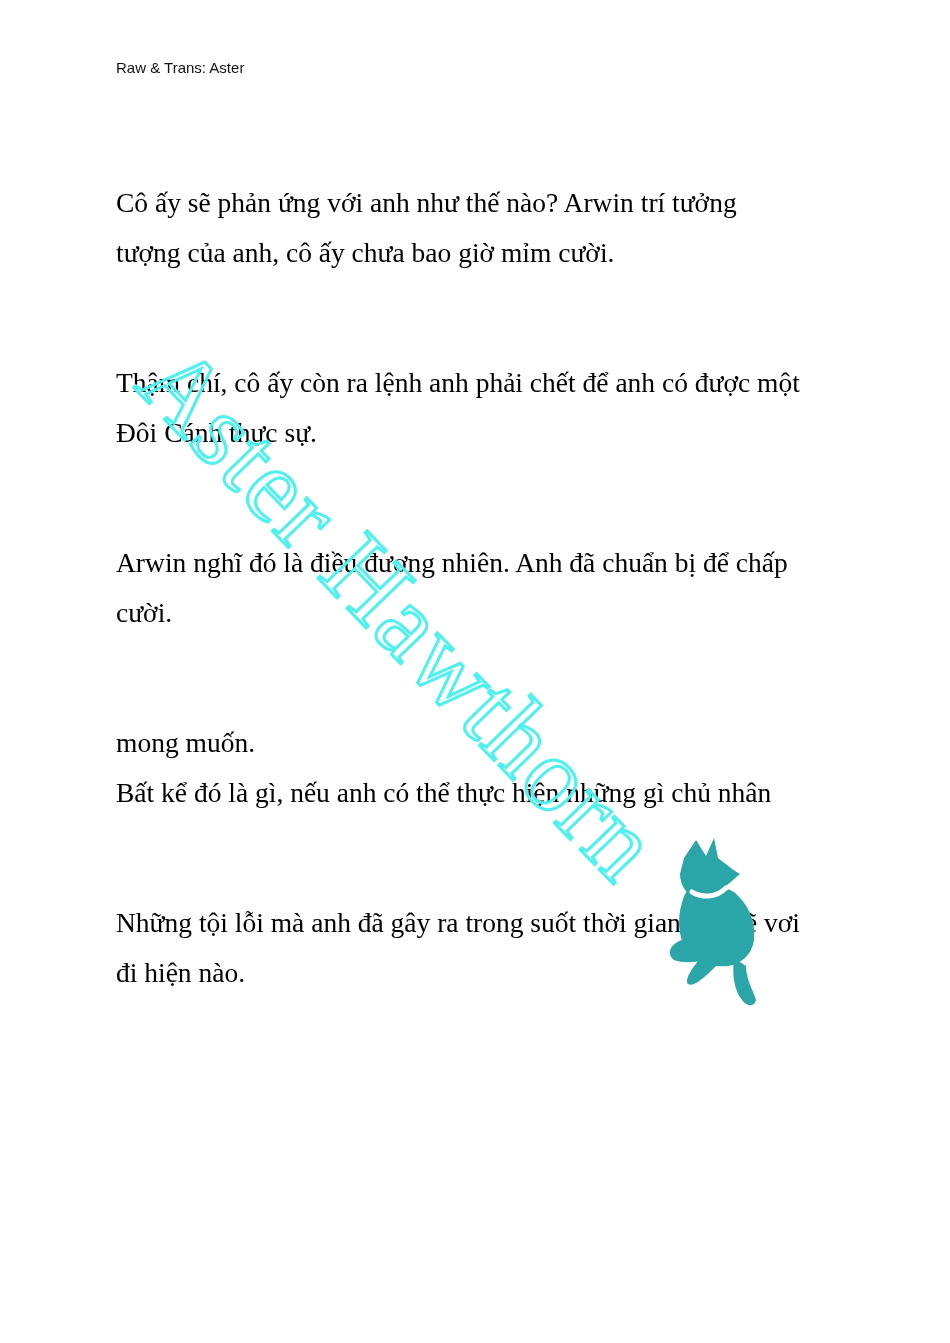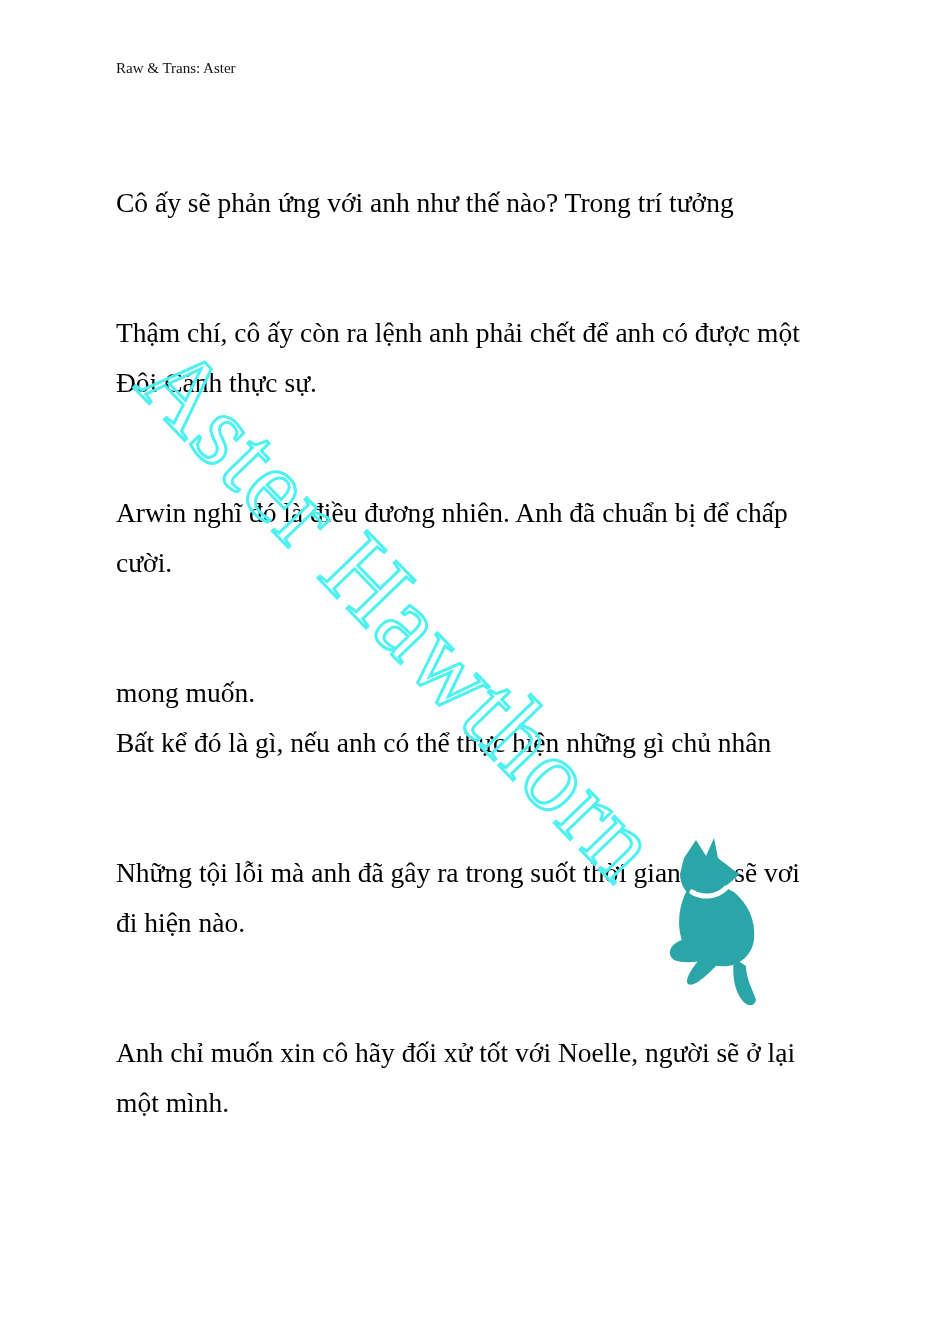--- a/index.html
+++ b/index.html
@@ -10,21 +10,21 @@
     body {
       width: 950px;
       height: 1343px;
       position: relative;
       overflow: hidden;
     }
     .header {
       position: absolute;
       left: 116px;
       top: 59px;
-      font-family: Liberation Serif, serif;
+      font-family: Liberation Sans, sans-serif;
       font-size: 15px;
       color: #111111;
       line-height: 18px;
     }
     .content {
       position: absolute;
       left: 116px;
       top: 178px;
       width: 740px;
       font-family: "Liberation Serif", serif;
@@ -62,41 +62,38 @@
       z-index: 3;
     }
   </style>
 </head>
 <body>
 
 <div class="header">Raw &amp; Trans: Aster</div>
 
 <div class="content">
   <p class="para">
-    <span class="line">Cô ấy sẽ phản ứng với anh như thế nào? Trong trí tưởng</span>
+    <span class="line">Cô ấy sẽ phản ứng với anh như thế nào? Arwin trí tưởng</span>
+    <span class="line">tượng của anh, cô ấy chưa bao giờ mỉm cười.</span>
   </p>
   <p class="para">
     <span class="line">Thậm chí, cô ấy còn ra lệnh anh phải chết để anh có được một</span>
     <span class="line">Đôi Cánh thực sự.</span>
   </p>
   <p class="para">
     <span class="line">Arwin nghĩ đó là điều đương nhiên. Anh đã chuẩn bị để chấp</span>
     <span class="line">cười.</span>
   </p>
   <p class="para">
     <span class="line">mong muốn.</span>
     <span class="line">Bất kể đó là gì, nếu anh có thể thực hiện những gì chủ nhân</span>
   </p>
   <p class="para">
     <span class="line">Những tội lỗi mà anh đã gây ra trong suốt thời gian qua sẽ vơi</span>
     <span class="line">đi hiện nào.</span>
-  </p>
-  <p class="para">
-    <span class="line">Anh chỉ muốn xin cô hãy đối xử tốt với Noelle, người sẽ ở lại</span>
-    <span class="line">một mình.</span>
   </p>
 </div>
 
 <div class="watermark">Aster Hawthorn</div>
 
 <svg class="cat" viewBox="0 0 130 185" xmlns="http://www.w3.org/2000/svg">
   <g fill="#2aa5a8">
 
     <path d="M22 30 L34 12 L44 28 L52 10 L56 30 C66 38 74 44 78 46 L64 58 C56 64 44 70 36 70 C24 68 18 56 18 46 Z"></path>
 

